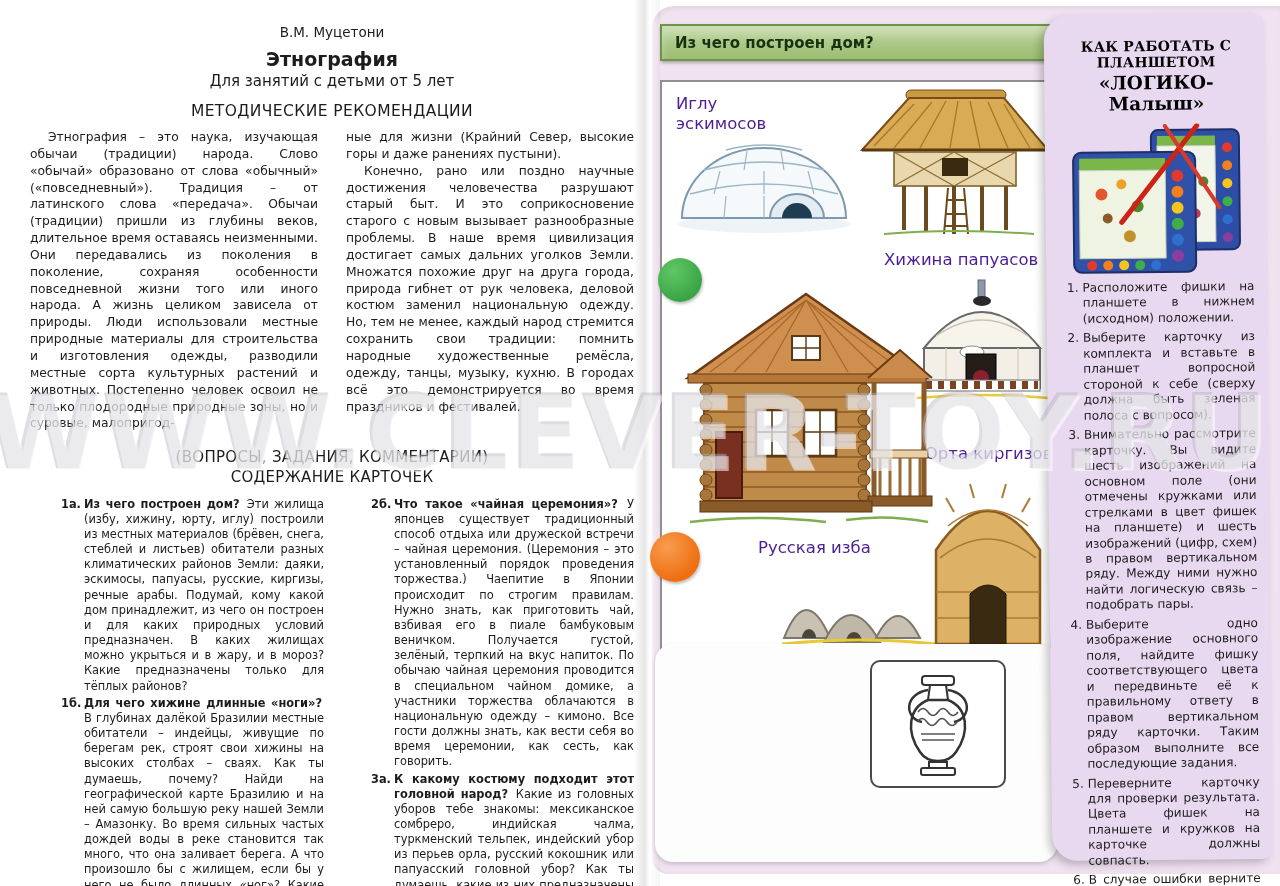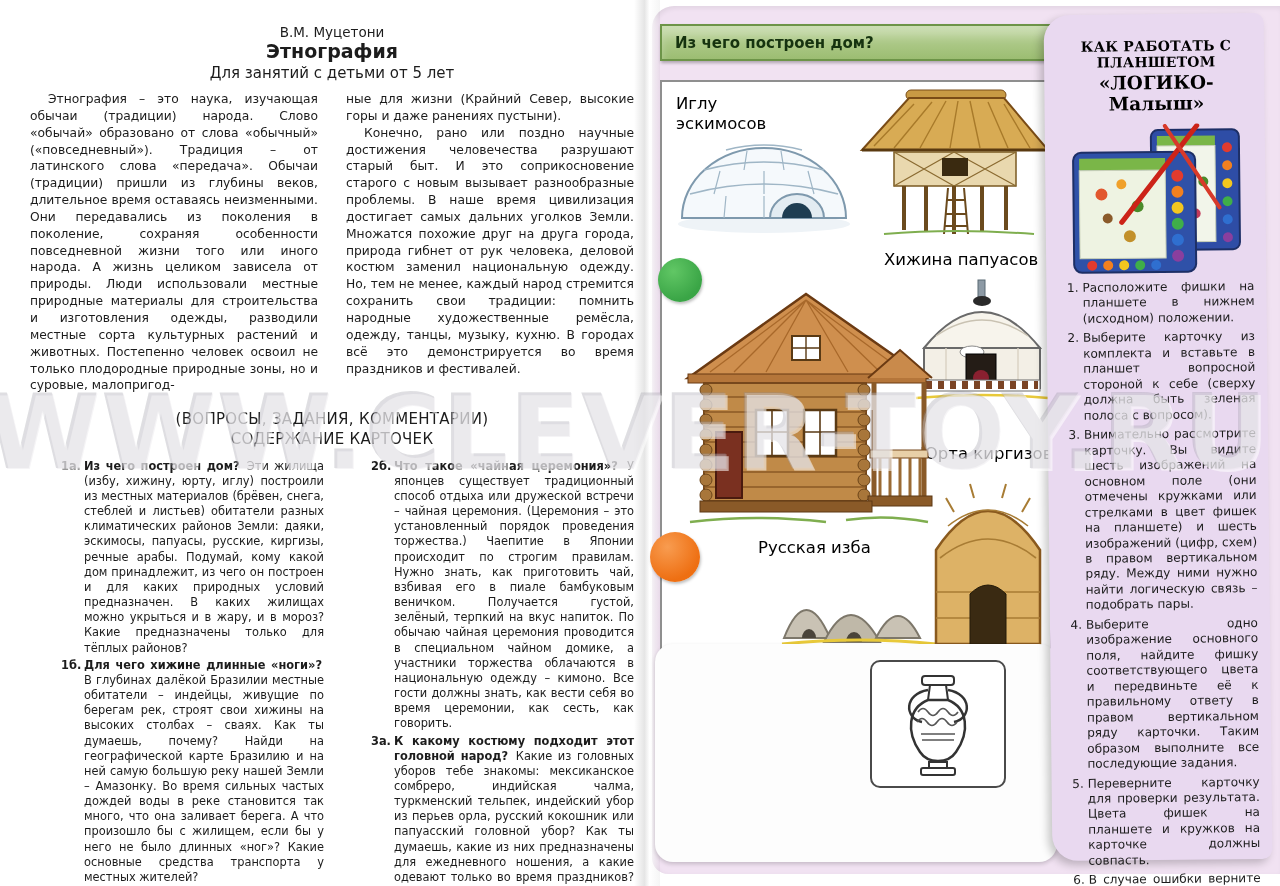--- a/index.html
+++ b/index.html
@@ -3,21 +3,21 @@
 <meta charset="utf-8">
 <style>
   html,body{margin:0;padding:0;background:#ffffff;}
   .spread{position:relative;width:1280px;height:886px;background:#fff;overflow:hidden;
           font-family:"DejaVu Sans",sans-serif;color:#1c1c1c;}
   
   .left-page{position:absolute;left:0;top:0;width:648px;height:742px;
              padding:24px 14px 0 30px;box-sizing:border-box;background:#fff;}
   .lp-header{text-align:center;}
   .author{font-size:13.5px;}
-  .book-title{font-size:19px;font-weight:bold;margin-top:0;}
+  .book-title{font-size:19px;font-weight:bold;margin-top:8px;}
   .subtitle{font-size:15px;margin-top:2px;}
   .section-heading{font-size:15.5px;letter-spacing:.4px;margin-top:12px;text-align:center;}
   .intro{display:flex;gap:28px;margin-top:9px;font-size:12.3px;line-height:1.37;text-align:justify;}
   .intro .col{flex:1;min-width:0;}
   .p-indent{text-indent:18px;}
   .intro p{margin:0;}
   .cards-heading{text-align:center;margin:15px 0 9px;font-size:15px;line-height:1.35;letter-spacing:.3px;}
   .cards-heading div{white-space:nowrap;}
   .items{display:flex;gap:16px;font-size:11.4px;line-height:1.33;text-align:justify;}
   .items .col{flex:1;min-width:0;}
@@ -31,21 +31,21 @@
   .right-page{position:absolute;left:648px;top:0;width:632px;height:886px;}
   .pink-sheet{position:absolute;left:4px;top:6px;right:0;bottom:12px;background:#f1e2f2;
               border-radius:22px 0 0 16px;box-shadow:inset 2px 2px 5px rgba(0,0,0,.07);}
   .question-bar{position:absolute;left:12px;top:24px;width:400px;height:37px;box-sizing:border-box;
                 background:linear-gradient(#bcd49c,#9cbd72);border:2px solid #6d9448;
                 box-shadow:1px 2px 3px rgba(0,0,0,.28), inset 0 10px 10px rgba(255,255,255,.25);
                 display:flex;align-items:center;padding-left:13px;
                 font-size:15px;font-weight:bold;color:#16330f;z-index:3;}
   .card{position:absolute;left:12px;top:80px;width:392px;height:570px;box-sizing:border-box;
         background:#fff;border:2px solid #8f8f8f;z-index:3;}
-  .card-label{position:absolute;font-size:16.5px;color:#000000;line-height:1.22;}
+  .card-label{position:absolute;font-size:16.5px;color:#4c1d95;line-height:1.22;}
   .lbl-igloo{left:14px;top:12px;width:120px;}
   .lbl-hut{left:222px;top:168px;white-space:nowrap;}
   .lbl-yurt{left:258px;top:362px;white-space:nowrap;}
   .lbl-izba{left:96px;top:456px;white-space:nowrap;}
   .chip{position:absolute;border-radius:50%;box-shadow:1px 2px 3px rgba(0,0,0,.25);}
   .chip-green{left:-4px;top:176px;width:44px;height:44px;
               background:radial-gradient(circle at 35% 30%,#61c765,#3aa546 70%);}
   .chip-orange{left:-12px;top:450px;width:50px;height:50px;
                background:radial-gradient(circle at 35% 30%,#f89c50,#ee6f12 70%);}
   .ill{position:absolute;}
@@ -80,20 +80,21 @@
 </head>
 <body>
 
 <div class="spread">
 
   <div class="left-page">
     <div class="lp-header">
       <div class="author">В.М. Муцетони</div>
       <div class="book-title">Этнография</div>
       <div class="subtitle">Для занятий с детьми от 5 лет</div>
+      <div class="section-heading">МЕТОДИЧЕСКИЕ РЕКОМЕНДАЦИИ</div>
     </div>
 
     <div class="intro">
       <div class="col">
         <p class="p-indent">Этнография – это наука, изучающая обычаи (традиции) народа. Слово «обычай» образовано от слова «обычный» («повседневный»). Традиция – от латинского слова «передача». Обычаи (традиции) пришли из глубины веков, длительное время оставаясь неизменными. Они передавались из поколения в поколение, сохраняя особенности повседневной жизни того или иного народа. А жизнь целиком зависела от природы. Люди использовали местные природные материалы для строительства и изготовления одежды, разводили местные сорта культурных растений и животных. Постепенно человек освоил не только плодородные природные зоны, но и суровые, малопригод-</p>
       </div>
       <div class="col">
         <p>ные для жизни (Крайний Север, высокие горы и даже ранениях пустыни).</p>
         <p class="p-indent">Конечно, рано или поздно научные достижения человечества разрушают старый быт. И это соприкосновение старого с новым вызывает разнообразные проблемы. В наше время цивилизация достигает самых дальних уголков Земли. Множатся похожие друг на друга города, природа гибнет от рук человека, деловой костюм заменил национальную одежду. Но, тем не менее, каждый народ стремится сохранить свои традиции: помнить народные художественные ремёсла, одежду, танцы, музыку, кухню. В городах всё это демонстрируется во время праздников и фестивалей.</p>
       </div>

